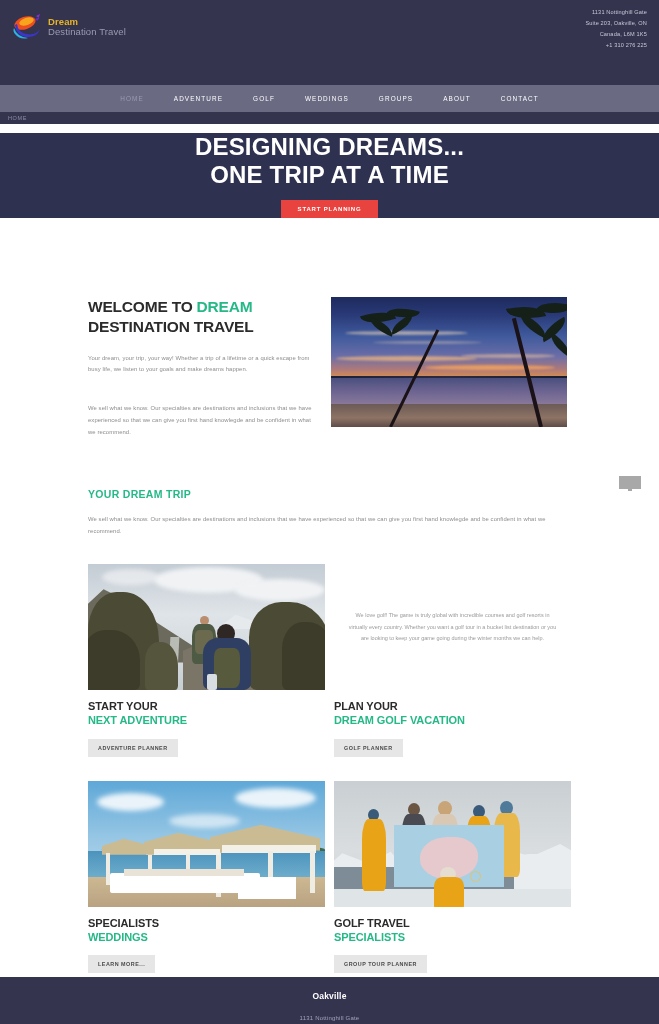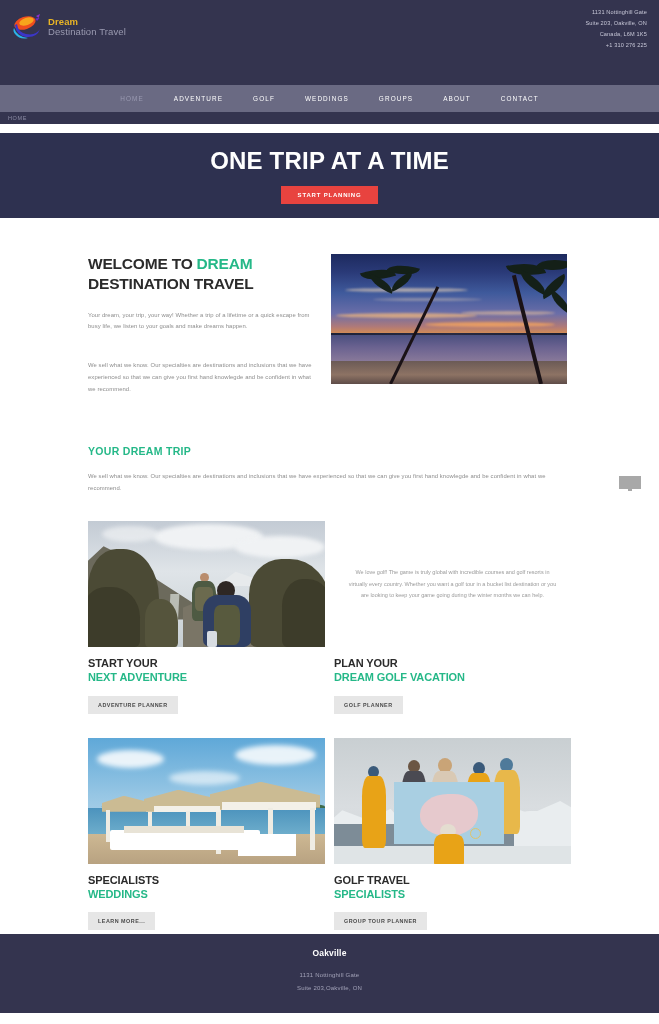--- a/index.html
+++ b/index.html
@@ -73,21 +73,21 @@
     margin-top: 11px;
     background: #e8433f; color: #ffffff; border: none;
     font-family: "Liberation Sans", sans-serif;
     font-size: 6px; font-weight: bold; letter-spacing: .8px;
     padding: 6px 17px; cursor: pointer;
   }
 
   
   .main { background: #ffffff; padding: 0 88px; }
 
-  .welcome-row { display: flex; padding-top: 36px; gap: 0; }
+  .welcome-row { display: flex; padding-top: 36px; gap: 0; margin-top: 43px; }
   .welcome-left { width: 243px; padding-right: 14px; }
   .welcome-head {
     font-size: 15.5px; font-weight: bold; color: #2b2b2b;
     line-height: 1.28; letter-spacing: -.2px;
   }
   .accent { color: #25b888; }
   .body-copy {
     font-size: 5.9px; color: #8d8d8d; line-height: 2.0;
     letter-spacing: .08px;
   }
@@ -270,20 +270,21 @@
   </div>
 </nav>
 
 <div class="breadcrumb-bar">
   <span class="breadcrumb-text">HOME</span>
 </div>
 <div class="crumb-gap"></div>
 
 <section class="hero">
   <div class="hero-title">
+    <div>DESIGNING DREAMS...</div>
     <div>ONE TRIP AT A TIME</div>
   </div>
   <button class="hero-btn">START PLANNING</button>
 </section>
 
 <main class="main">
 
   <div class="welcome-row">
     <div class="welcome-left">
       <h1 class="welcome-head">

